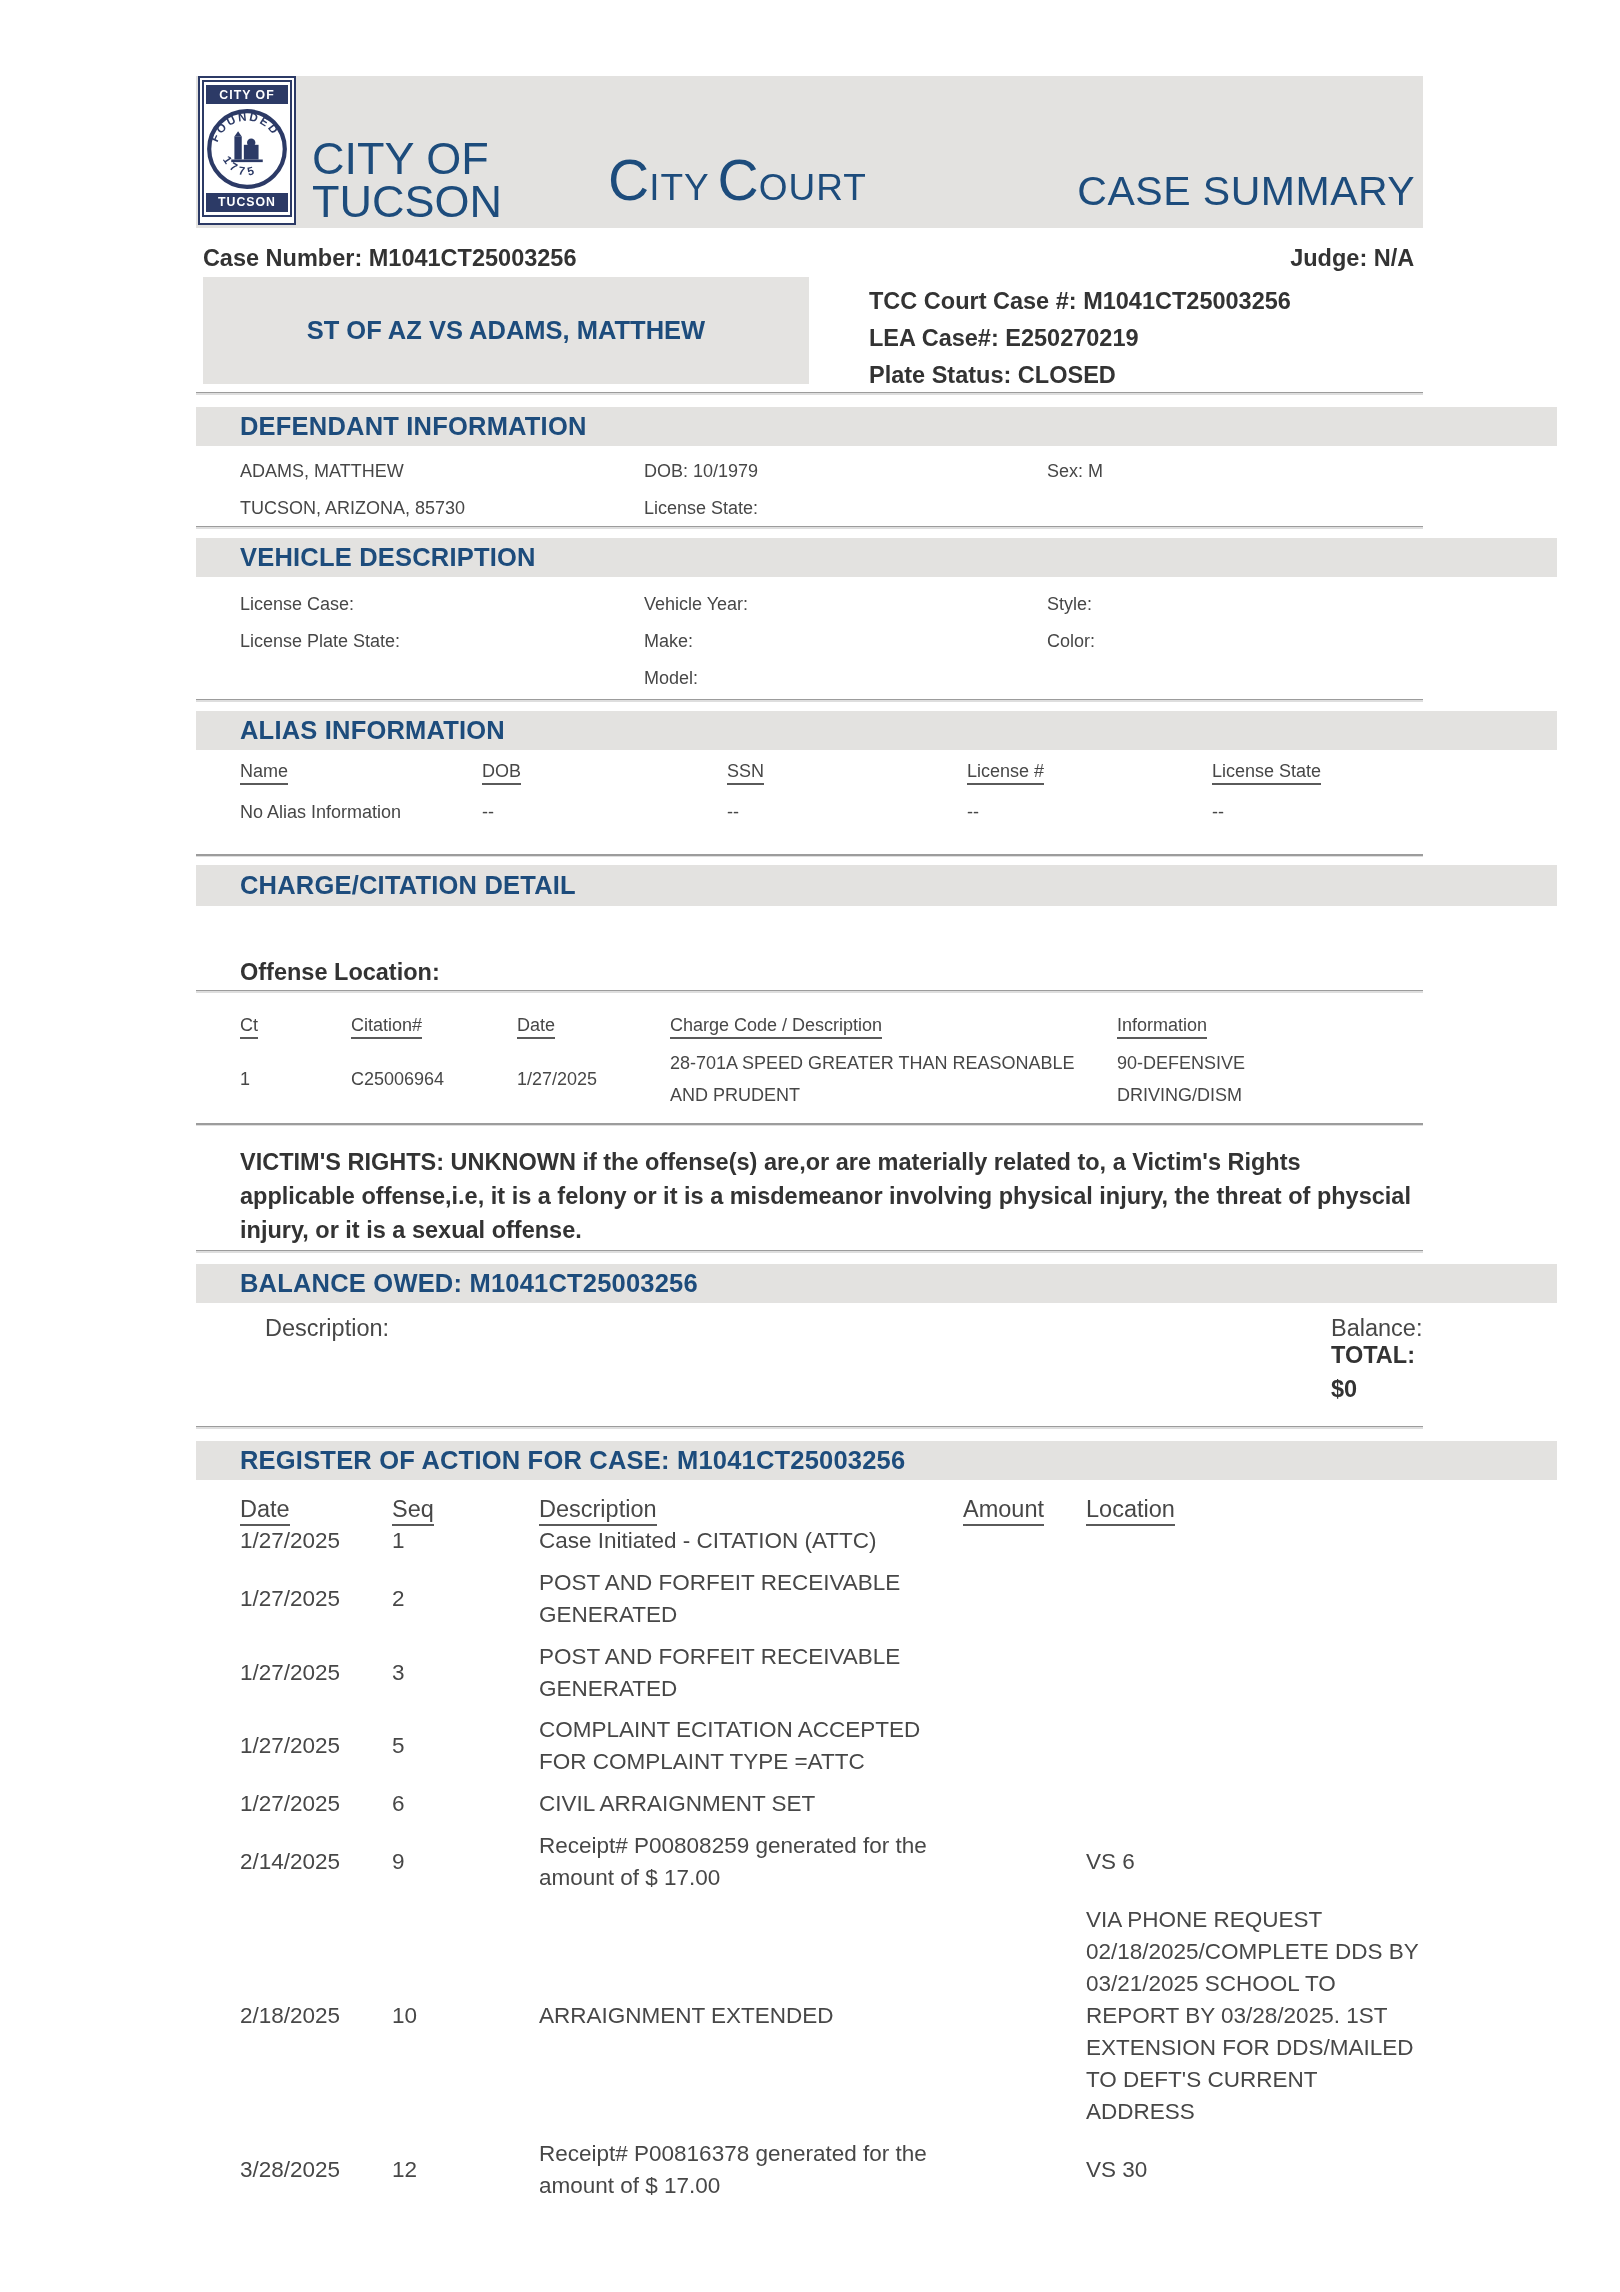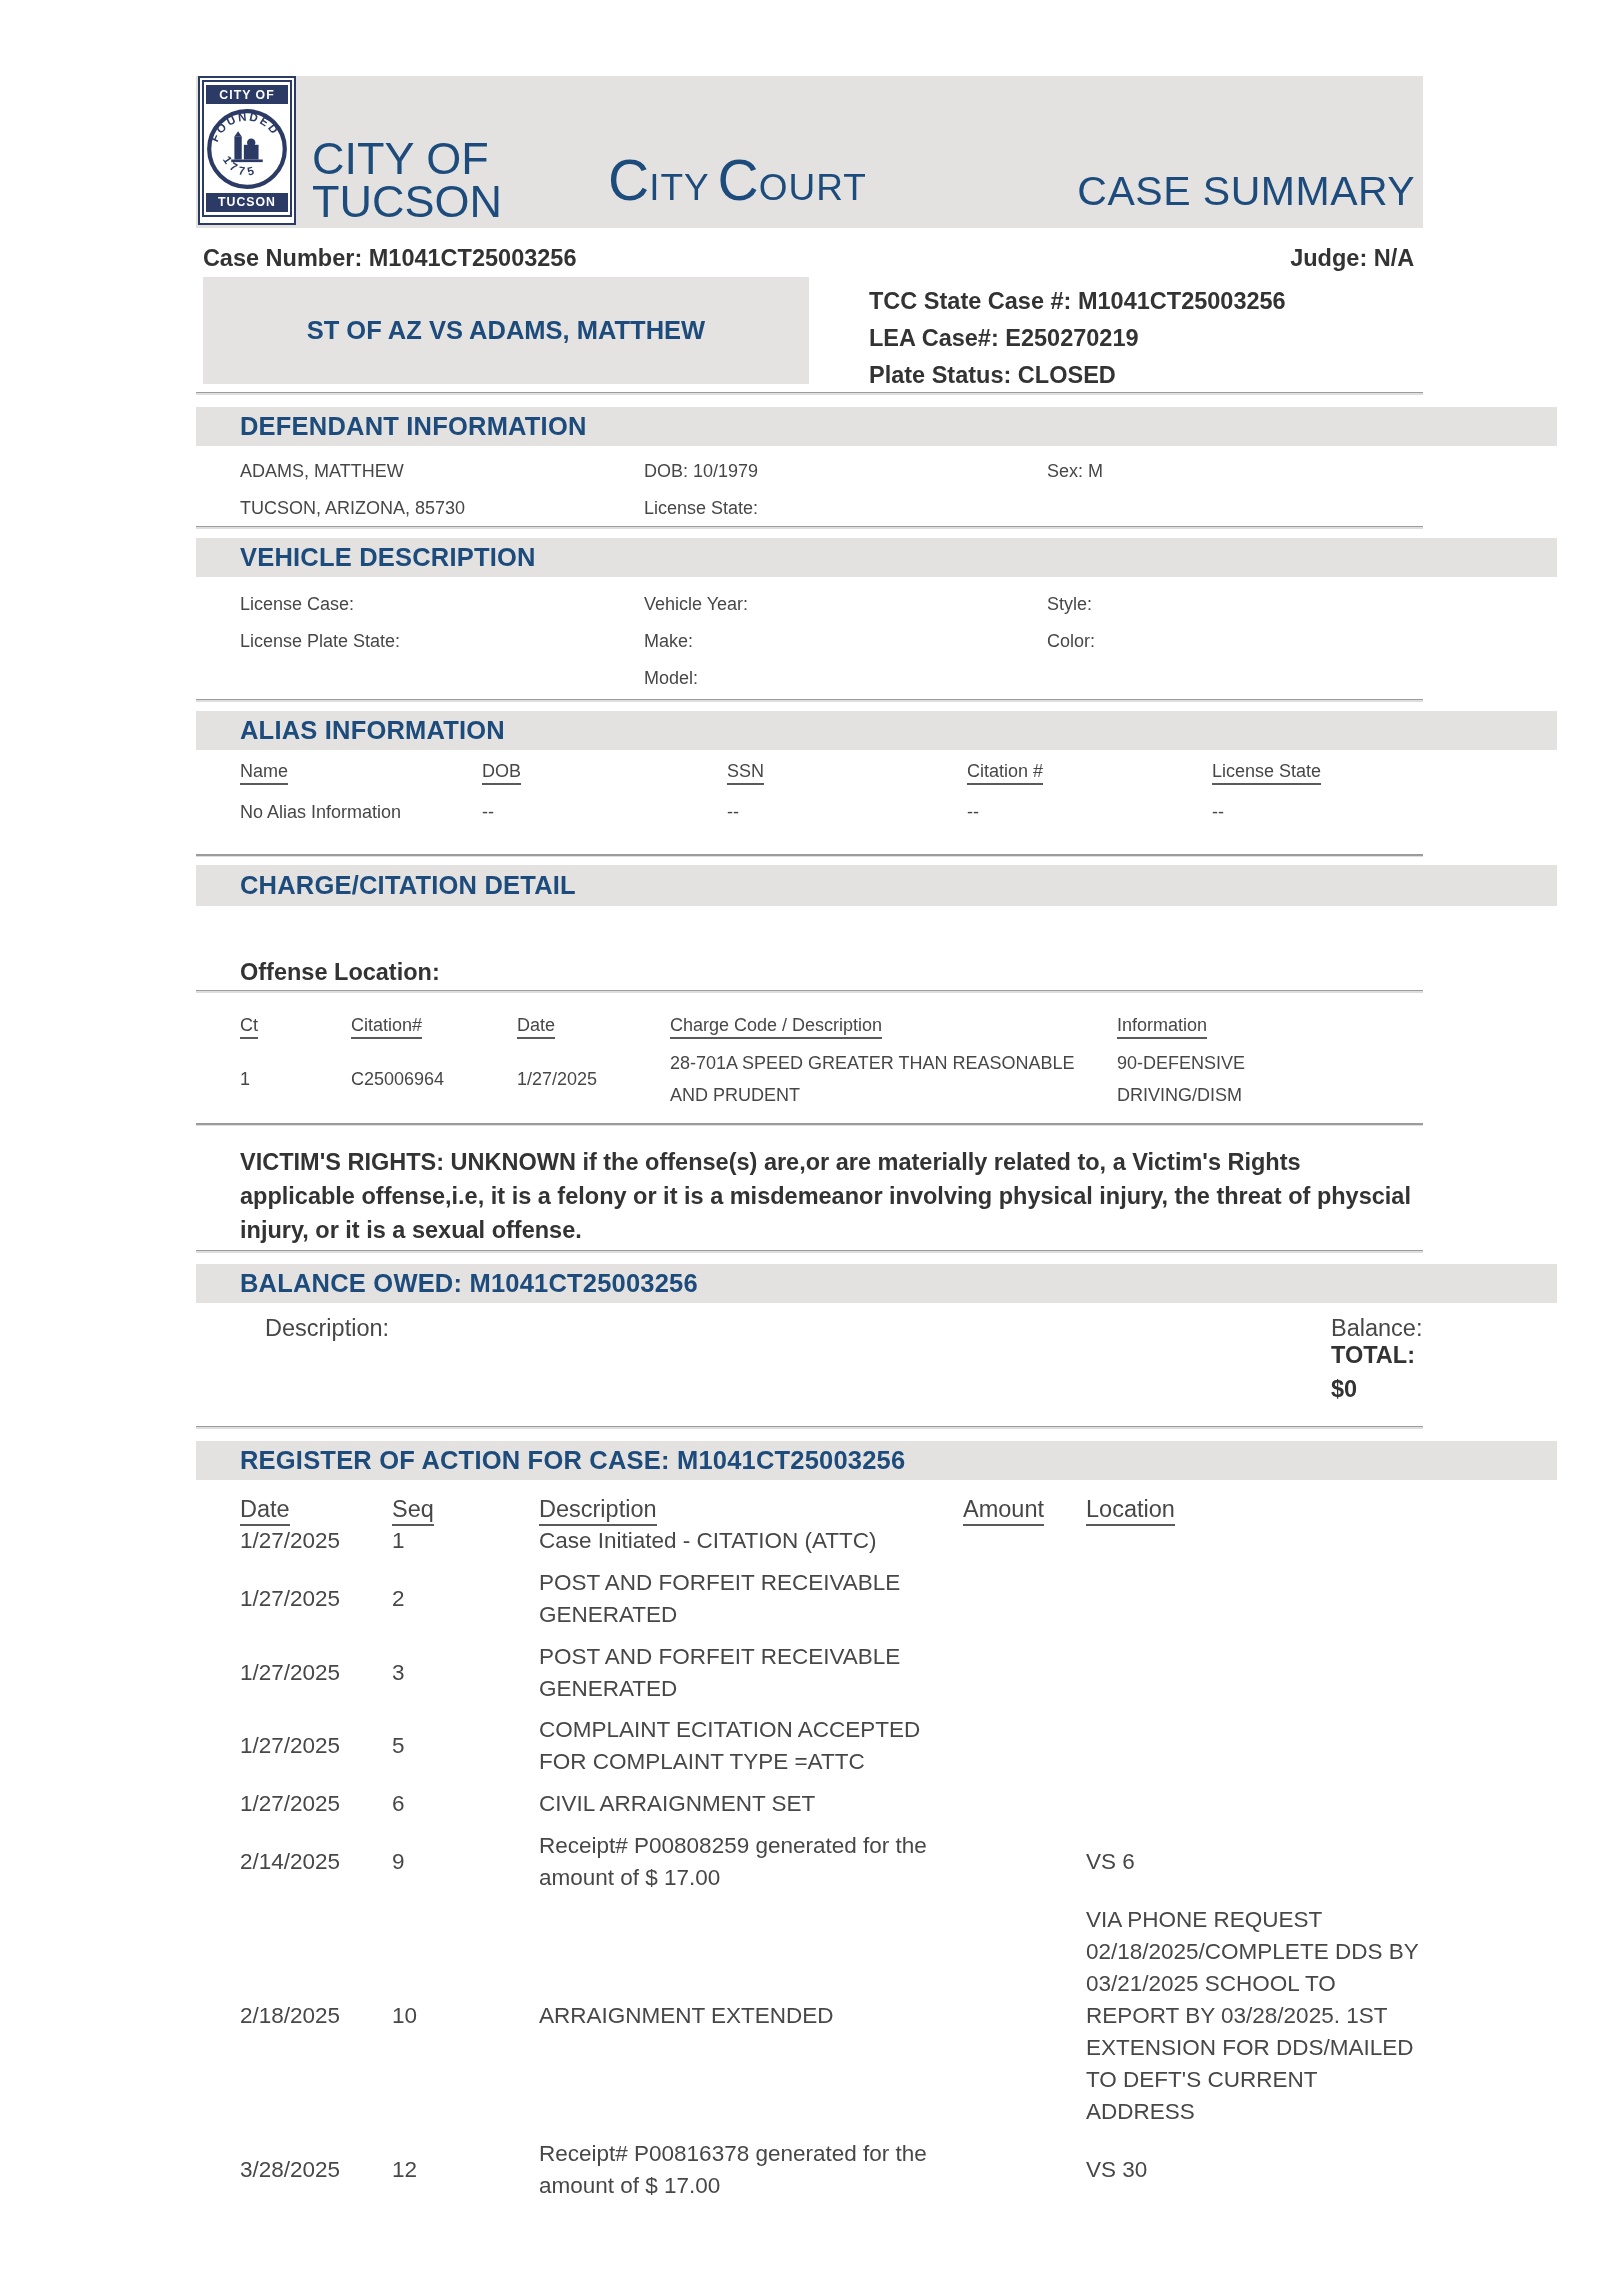--- a/index.html
+++ b/index.html
@@ -155,21 +155,21 @@
 
   <div class="case-bar">
     <span>Case Number: M1041CT25003256</span>
     <span>Judge: N/A</span>
   </div>
 
   <div class="party-box">
     <span class="caption">ST OF AZ VS ADAMS, MATTHEW</span>
   </div>
   <div class="party-right">
-    <div>TCC State Case #: M1041CT25003256</div>
+    <div>TCC Court Case #: M1041CT25003256</div>
     <div>LEA Case#: E250270219</div>
     <div>Plate Status: CLOSED</div>
   </div>
 
   <div class="divider" style="top:392px"></div>
 
   <div class="band" style="top:407px">
     <div class="t">DEFENDANT INFORMATION</div>
   </div>
   <div class="grid def-grid">
@@ -200,21 +200,21 @@
 
   <div class="divider" style="top:699px"></div>
 
   <div class="band" style="top:711px">
     <div class="t">ALIAS INFORMATION</div>
   </div>
   <div class="grid alias-head">
     <div><span class="underline-h">Name</span></div>
     <div><span class="underline-h">DOB</span></div>
     <div><span class="underline-h">SSN</span></div>
-    <div><span class="underline-h">Citation #</span></div>
+    <div><span class="underline-h">License #</span></div>
     <div><span class="underline-h">License State</span></div>
   </div>
   <div class="grid alias-row">
     <div class="wrapcell">No Alias Information</div>
     <div>--</div>
     <div>--</div>
     <div>--</div>
     <div>--</div>
   </div>
 

